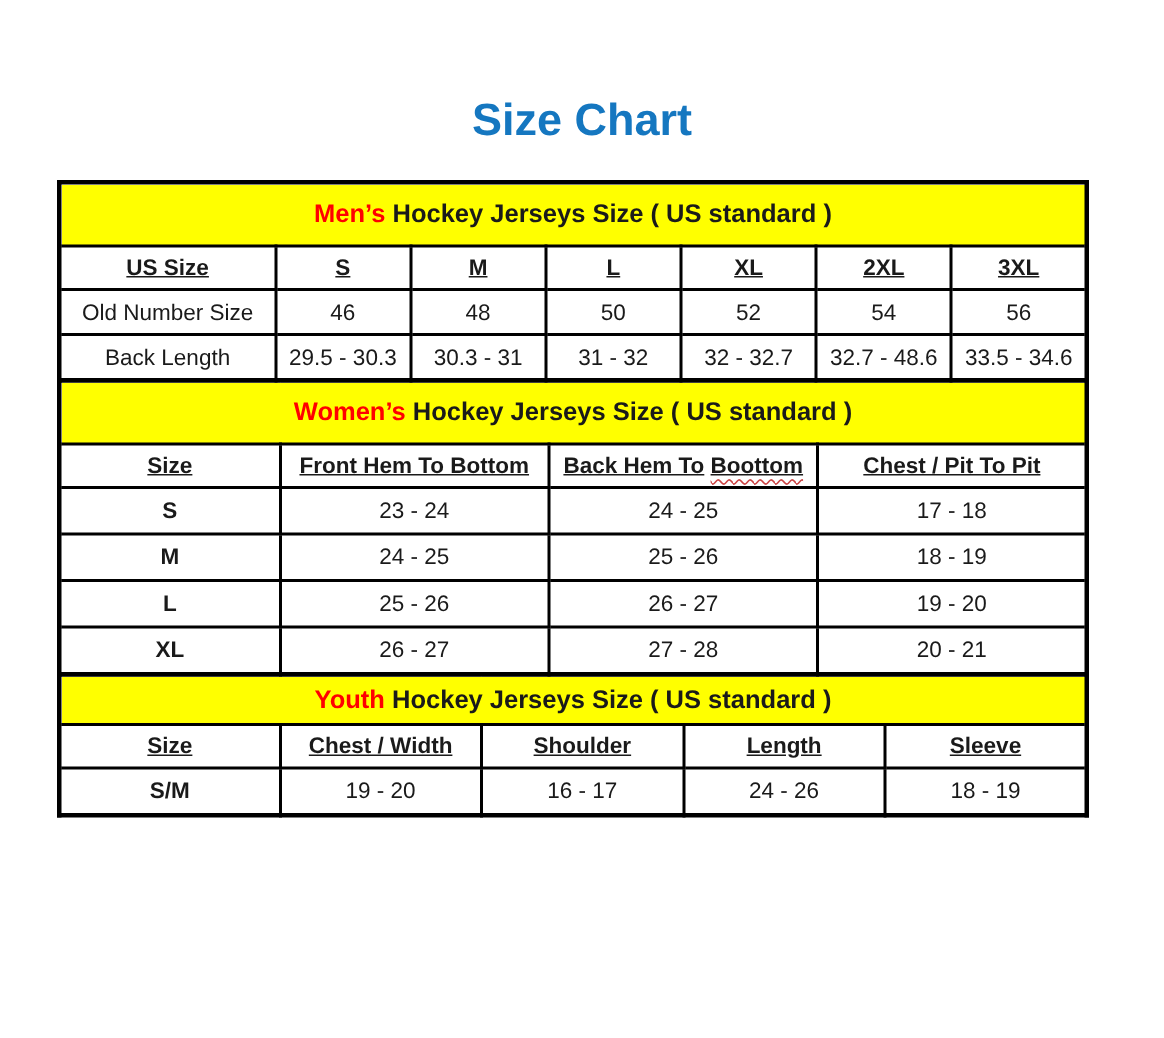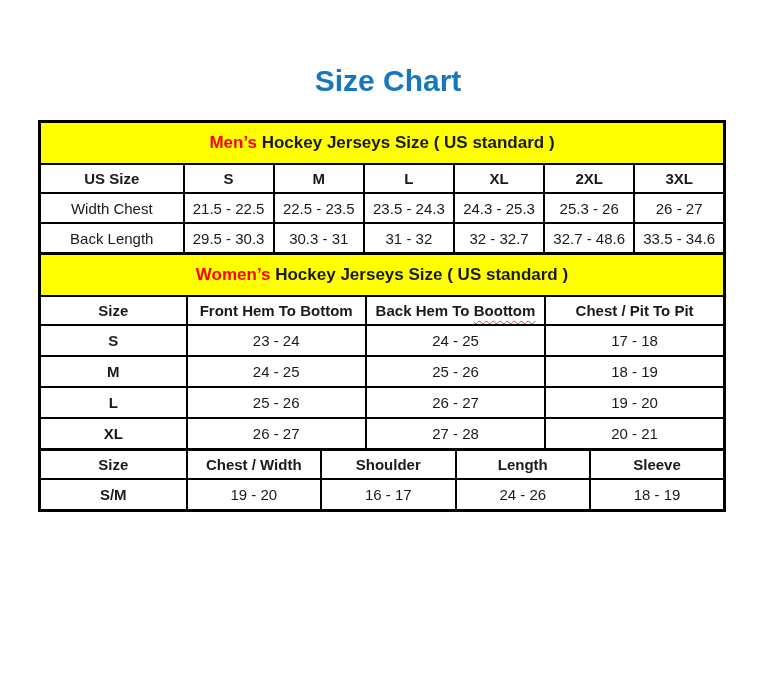--- a/index.html
+++ b/index.html
@@ -51,21 +51,21 @@
     white-space: nowrap;
   }
   tr.band td {
     background: var(--band_yellow, #ffff00);
     height: 40px;
     font-size: 17px;
     font-weight: bold;
   }
   table.t-youth tr.band td { height: 31px; }
   tr.band .band-highlight { color: var(--accent_red, #ff0000); }
-  tr.hdr th { height: 27px; font-weight: bold; }
+  tr.hdr th { height: 27px; font-weight: bold; text-decoration: underline; }
   tr.data td { height: 28px; font-weight: normal; }
   table.t-women tr.data td, table.t-youth tr.data td { height: 29px; }
   table.t-women td.size-label, table.t-youth td.size-label { font-weight: bold; }
   table.t-men td.row-label { font-weight: normal; }
   table.t-men col.c0 { width: 144px; }
   table.t-women col.c0 { width: 147px; }
   table.t-youth col.c0 { width: 147px; }
   .wavy {
     margin-left: 0.28em;
     text-decoration-line: underline;
@@ -99,27 +99,27 @@
     <tr class="hdr">
       <th>US Size</th>
       <th>S</th>
       <th>M</th>
       <th>L</th>
       <th>XL</th>
       <th>2XL</th>
       <th>3XL</th>
     </tr>
     <tr class="data">
-      <td class="row-label">Width Chest</td>
-      <td>21.5 - 22.5</td>
-      <td>22.5 - 23.5</td>
-      <td>23.5 - 24.3</td>
-      <td>24.3 - 25.3</td>
-      <td>25.3 - 26</td>
-      <td>26 - 27</td>
+      <td class="row-label">Old Number Size</td>
+      <td>46</td>
+      <td>48</td>
+      <td>50</td>
+      <td>52</td>
+      <td>54</td>
+      <td>56</td>
     </tr>
     <tr class="data">
       <td class="row-label">Back Length</td>
       <td>29.5 - 30.3</td>
       <td>30.3 - 31</td>
       <td>31 - 32</td>
       <td>32 - 32.7</td>
       <td>32.7 - 48.6</td>
       <td>33.5 - 34.6</td>
     </tr>
@@ -172,20 +172,23 @@
 
   <table class="sz t-youth">
     <colgroup>
         <col class="c0">
         <col>
         <col>
         <col>
         <col>
       </colgroup>
     <tbody>
+        <tr class="band">
+      <td colspan="5"><span class="band-highlight">Youth</span><span> Hockey Jerseys Size ( US standard )</span></td>
+    </tr>
     <tr class="hdr">
       <th>Size</th>
       <th>Chest / Width</th>
       <th>Shoulder</th>
       <th>Length</th>
       <th>Sleeve</th>
     </tr>
     <tr class="data">
       <td class="size-label">S/M</td>
       <td>19 - 20</td>

